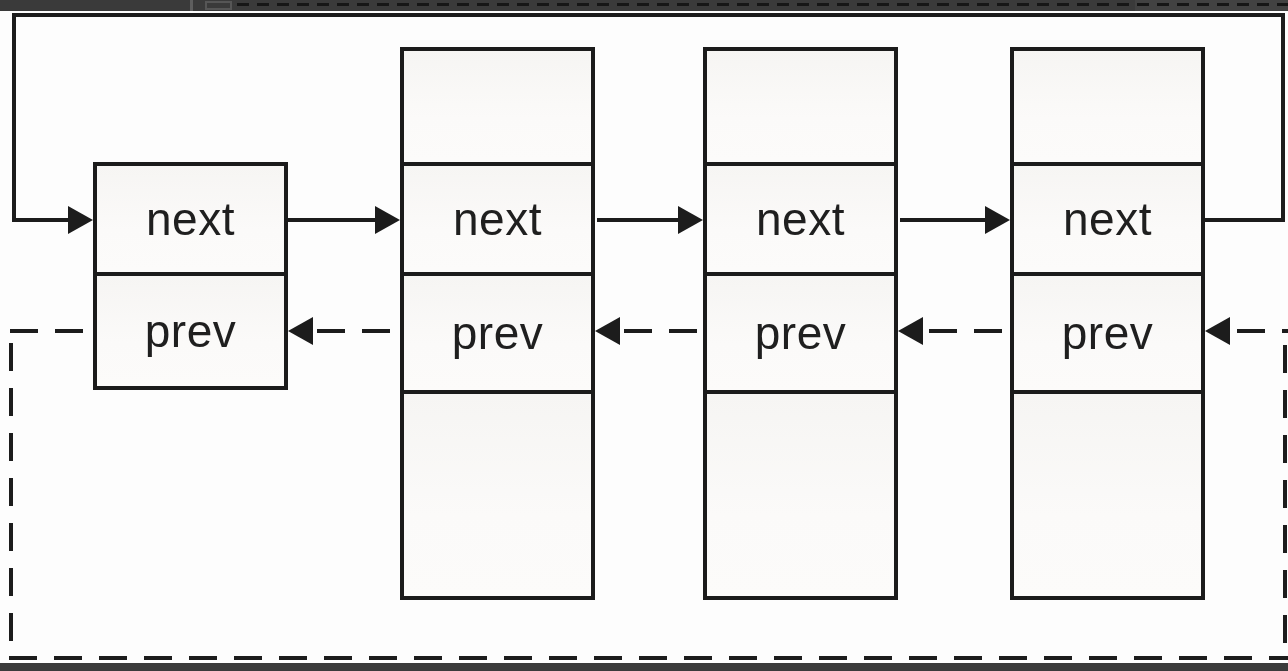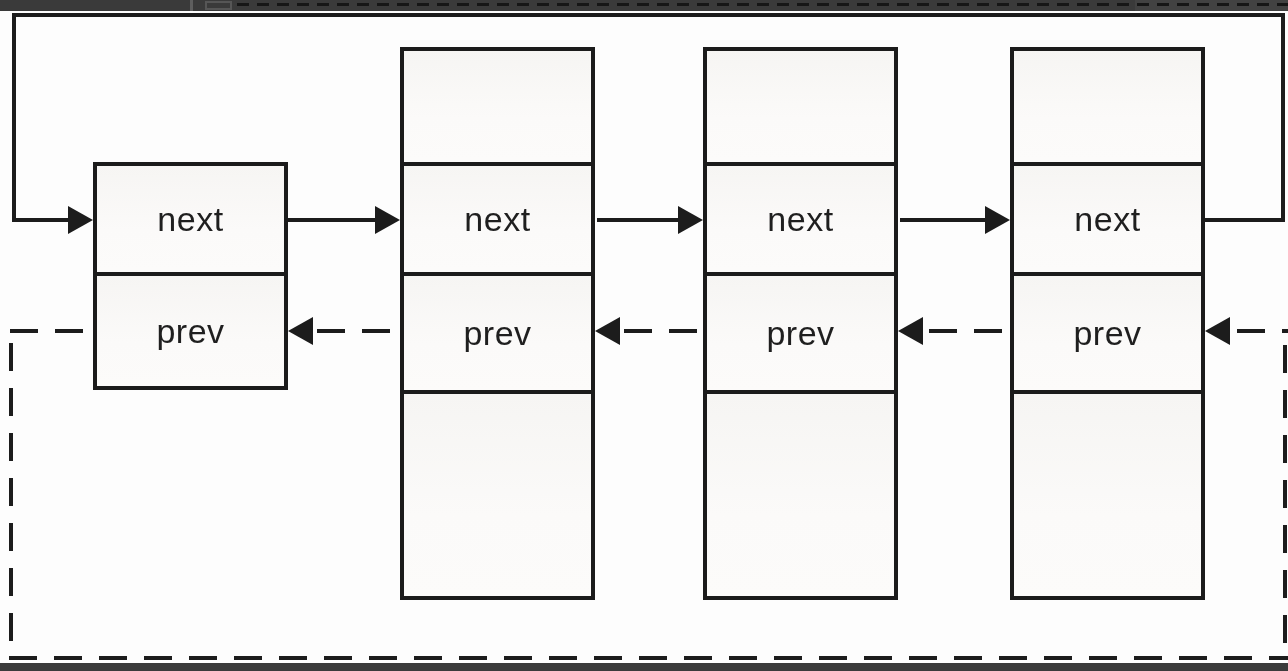--- a/index.html
+++ b/index.html
@@ -40,21 +40,21 @@
     border-top:14px solid transparent;border-bottom:14px solid transparent;
     border-right:25px solid #1c1c1c;}
 
   
   .node{position:absolute;box-sizing:border-box;border:4px solid #1b1b1b;
     background:#fdfdfd;display:flex;flex-direction:column;}
   .cell{box-sizing:border-box;width:100%;
     background:linear-gradient(180deg,#f6f5f3 0%,#fbfaf9 60%,#fcfbfa 100%);
     display:flex;align-items:center;justify-content:center;}
   .cell + .cell{border-top:4px solid #1b1b1b;}
-  .cell-label{font-size:34px;color:#1f1f1f;letter-spacing:0.5px;line-height:1;}
+  .cell-label{font-size:46px;color:#1f1f1f;letter-spacing:0.5px;line-height:1;}
 </style>
 </head>
 <body>
 
 <div class="screen">
 
   <div class="canvas">
 
     <div class="hline" style="left:12px;top:2px;width:1273px;"></div>
     <div class="vline" style="left:12px;top:2px;height:209px;"></div>

